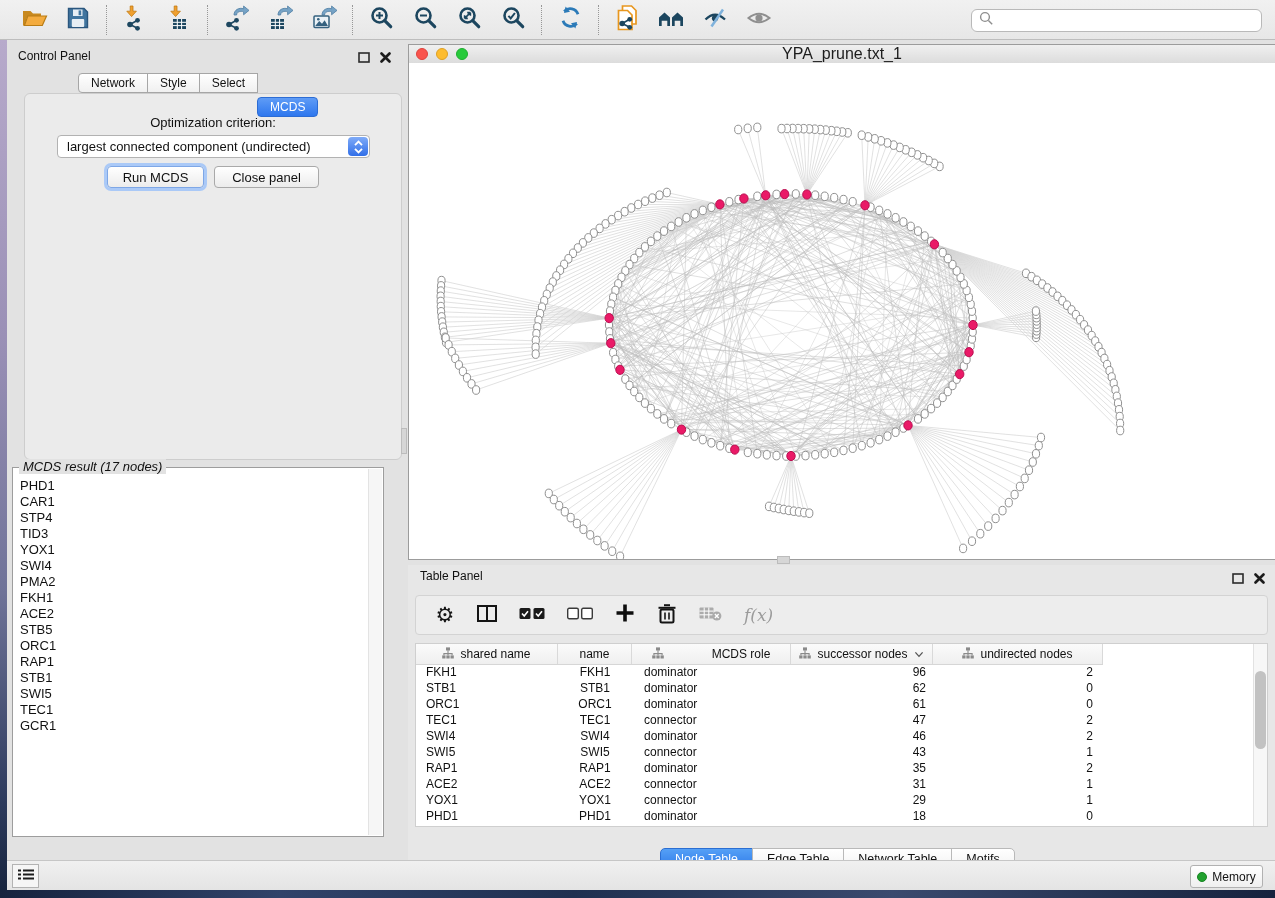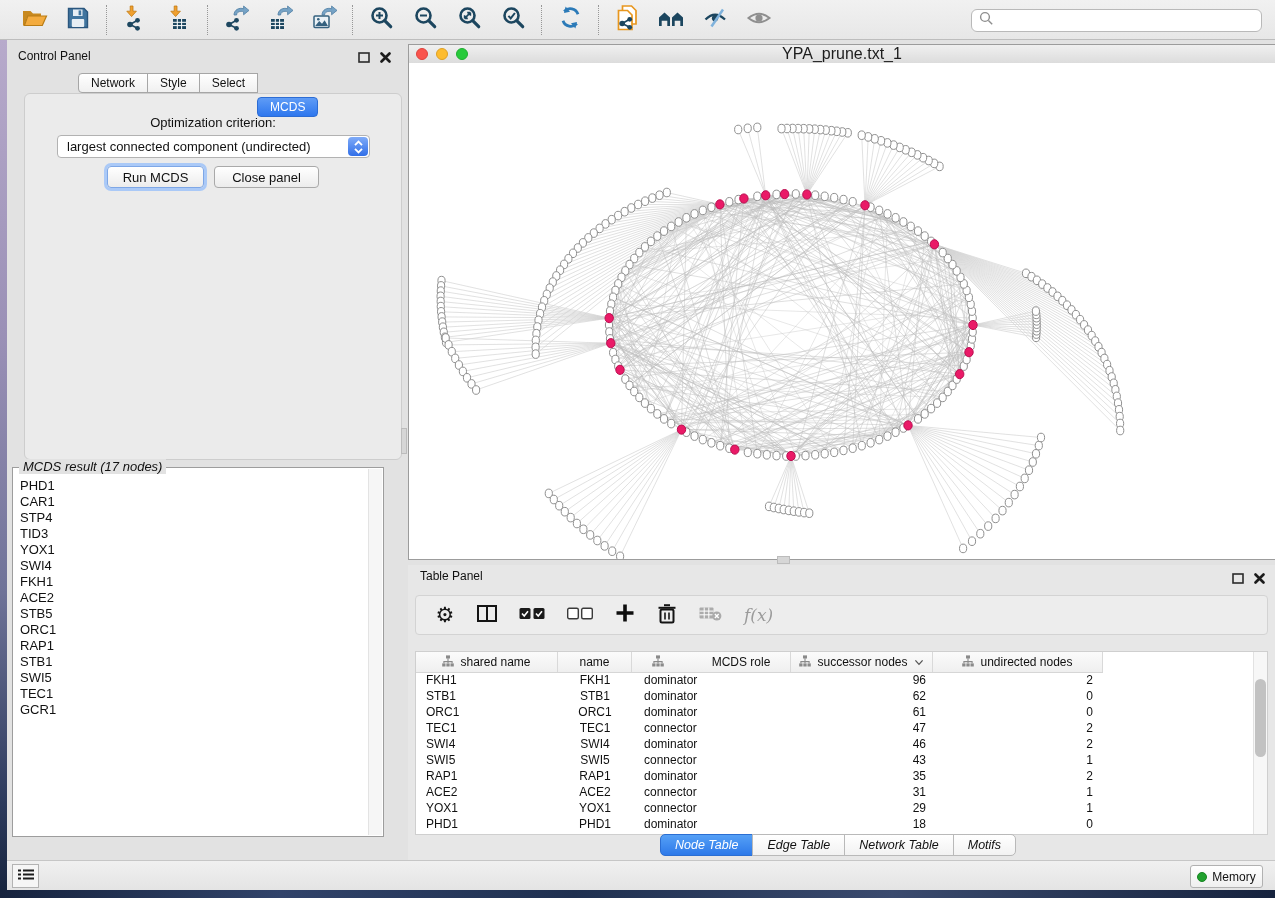--- a/index.html
+++ b/index.html
@@ -74,37 +74,37 @@
   .table-panel{position:absolute;left:408px;top:565px;width:867px;height:295px;background:#e7e7e7;}
   .tp-title{position:absolute;left:12px;top:4px;font-size:12px;}
   .tp-btns{right:10px;top:5px;}
   .tp-toolbar{position:absolute;left:7px;top:30px;width:853px;height:40px;box-sizing:border-box;
               background:#ededed;border:1px solid #d3d3d3;border-radius:4px;
               display:flex;align-items:center;gap:22px;padding-left:19px;}
   .tp-ico{display:flex;align-items:center;justify-content:center;min-width:20px;}
   .fx-label{font-family:"DejaVu Serif","Liberation Serif",serif;font-style:italic;font-size:17px;color:#9b9b9b;}
   .gear-glyph{font-size:21px;line-height:20px;color:#161616;}
   .tp-table{position:absolute;left:7px;top:78px;width:853px;height:184px;box-sizing:border-box;
-            background:#fff;border:1px solid #cfcfcf;overflow:hidden;margin-top:8px;}
+            background:#fff;border:1px solid #cfcfcf;overflow:hidden;}
   .tp-header{position:absolute;left:0;top:0;height:20px;display:flex;
              background:linear-gradient(#fbfbfb,#efefef);border-bottom:1px solid #d6d6d6;}
   .th{box-sizing:border-box;display:flex;align-items:center;justify-content:center;gap:6px;
       font-size:12px;border-right:1px solid #d9d9d9;}
   .tbody{position:absolute;left:0;top:20px;right:14px;bottom:0;}
   .tr{position:absolute;left:0;width:100%;height:16px;}
   .td{position:absolute;top:0;font-size:12px;line-height:16px;white-space:nowrap;}
   .td-shared{left:10px;}
   .td-name{left:142px;width:74px;text-align:center;}
   .td-role{left:228px;}
   .td-succ{left:370px;width:140px;text-align:right;}
   .td-pred{left:530px;width:147px;text-align:right;}
   .tp-scroll{position:absolute;top:0;right:0;width:13px;height:100%;background:#f7f7f7;
              border-left:1px solid #e2e2e2;}
   .tp-thumb{position:absolute;left:1px;right:1px;top:27px;height:78px;background:#c2c2c2;border-radius:6px;}
-  .tp-tabs{position:absolute;left:253px;top:269px;display:flex;height:22px;font-style:italic;}
+  .tp-tabs{position:absolute;left:253px;top:283px;display:flex;height:22px;}
   .tp-tab{height:22px;box-sizing:border-box;padding:0 14px;font-size:12.5px;display:flex;align-items:center;
           background:linear-gradient(#ffffff,#f2f2f2);border:1px solid #b9b9b9;margin-left:-1px;color:#111;}
   .tp-tab:first-child{border-radius:5px 0 0 5px;}
   .tp-tab:last-child{border-radius:0 5px 5px 0;}
   .tp-tab.active{background:linear-gradient(#55a0f6,#2d79e9);color:#fff;border-color:#2b6ed2;}
   
   .status-bar{position:absolute;left:0;top:860px;width:1275px;height:30px;box-sizing:border-box;
               background:linear-gradient(#f0f0f0,#e4e4e4);border-top:1px solid #c6c6c6;}
   .list-btn{position:absolute;left:12px;top:3px;width:27px;height:24px;box-sizing:border-box;
             background:#f6f6f6;border:1px solid #b3b3b3;display:flex;align-items:center;justify-content:center;}
@@ -314,20 +314,21 @@
     </div>
     <div class="result-box">
       <div class="result-legend">MCDS result (17 nodes)</div>
       <div class="result-list">
           <div>PHD1</div>
           <div>CAR1</div>
           <div>STP4</div>
           <div>TID3</div>
           <div>YOX1</div>
           <div>SWI4</div>
+          <div>PMA2</div>
           <div>FKH1</div>
           <div>ACE2</div>
           <div>STB5</div>
           <div>ORC1</div>
           <div>RAP1</div>
           <div>STB1</div>
           <div>SWI5</div>
           <div>TEC1</div>
           <div>GCR1</div>
         </div>

